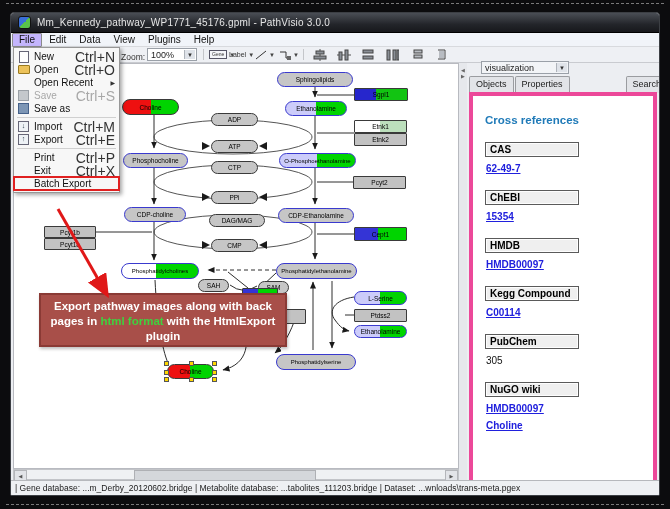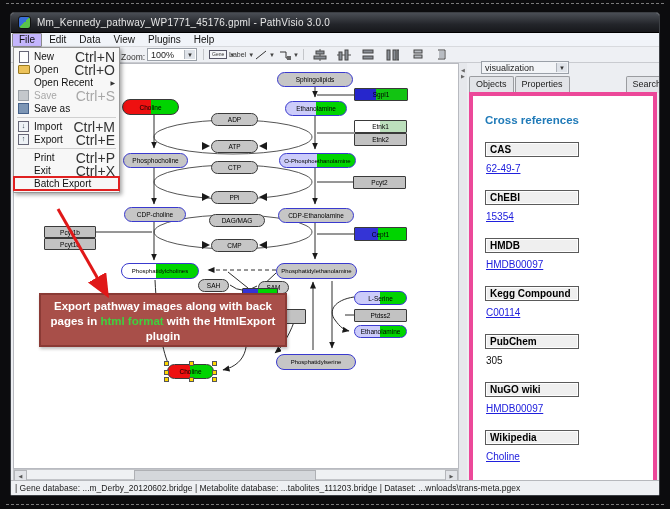--- a/index.html
+++ b/index.html
@@ -80,21 +80,21 @@
   .tabs{position:absolute;left:2px;top:2px;height:16px;display:flex;font-size:9px;color:#222;}
   .tab{padding:2px 6px 1px;background:#e2e4e8;border:1px solid #9a9ca0;border-bottom:none;margin-right:1px;
        border-radius:2px 2px 0 0;height:13px;}
   .tab.active{background:#ffffff;font-weight:normal;position:relative;top:-1px;height:15px;margin-top:47px;}
   .panel-content{position:absolute;left:2px;top:18px;right:2px;bottom:2px;background:#fff;
                  border:4px solid #ec4899;overflow:hidden;padding:2px 0 0 12px;box-sizing:border-box;}
   .xref-heading{color:#1f7ab8;font-weight:bold;font-size:11.5px;margin-top:16px;}
   .xref-title-box{width:84px;border:1px solid #5a5a5a;background:#efefef;font-weight:bold;font-size:10px;
                   padding:1px 4px;margin-top:16px;box-shadow:inset 0 0 0 1px #fdfdfd;}
   .xref-value{margin:6px 0 0 1px;font-size:10px;}
-  .xref-value a{color:#2020dd;font-weight:normal;}
+  .xref-value a{color:#2020dd;font-weight:bold;}
   .xref-value .plain{color:#111;}
   .expr-heading{font-weight:bold;font-size:11px;color:#111;margin-top:14px;}
 
   .statusbar{position:absolute;left:0;top:467px;width:100%;height:15px;background:#eef0f3;
              border-top:1px solid #b6b8bc;font-size:8.5px;color:#1a1a1a;line-height:15px;padding-left:4px;
              box-sizing:border-box;white-space:nowrap;}
 
   
   .filemenu{position:absolute;left:2px;top:34px;width:107px;background:#f7f7f7;border:1px solid #979797;
             box-shadow:2px 2px 4px rgba(0,0,0,.35);z-index:20;padding:2px 0;box-sizing:border-box;font-size:10px;}
@@ -331,21 +331,20 @@
           <div class="xref-title-box">ChEBI</div>
           <div class="xref-value"><a href="#">15354</a></div>
           <div class="xref-title-box">HMDB</div>
           <div class="xref-value"><a href="#">HMDB00097</a></div>
           <div class="xref-title-box">Kegg Compound</div>
           <div class="xref-value"><a href="#">C00114</a></div>
           <div class="xref-title-box">PubChem</div>
           <div class="xref-value"><span class="plain">305</span></div>
           <div class="xref-title-box">NuGO wiki</div>
           <div class="xref-value"><a href="#">HMDB00097</a></div>
-          <div class="xref-title-box">Wikipedia</div>
           <div class="xref-value"><a href="#">Choline</a></div>
         </div>
     </div>
   </div>
 
   <div class="statusbar">| Gene database: ...m_Derby_20120602.bridge | Metabolite database: ...tabolites_111203.bridge | Dataset: ...wnloads\trans-meta.pgex</div>
 
   <div class="filemenu" id="filemenu">
       <div class="fm-row">
         <span class="fm-ic">

